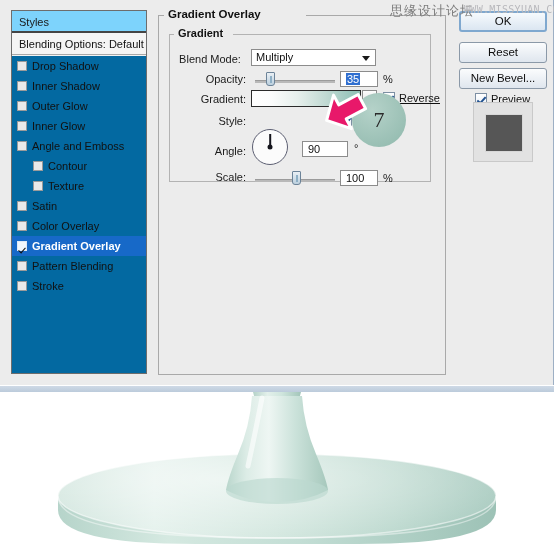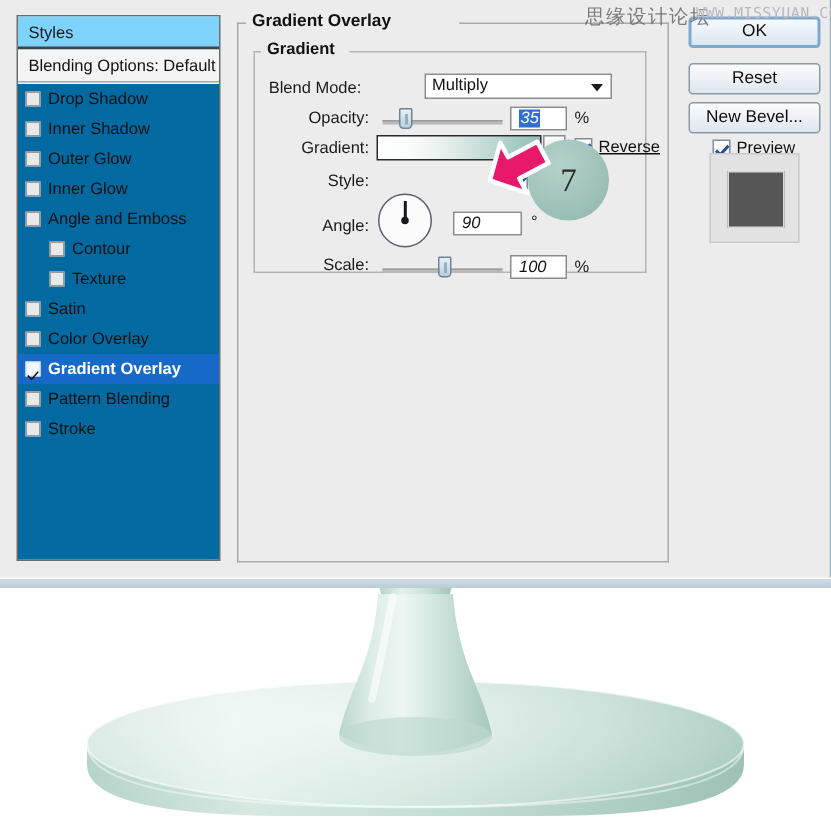--- a/index.html
+++ b/index.html
@@ -154,21 +154,21 @@
   .slider-thumb:after{
     content:"";position:absolute;left:3px;top:3px;width:2px;height:7px;
     background:#8fb0c6;
   }
 
   
   .numfield{
     position:absolute;height:16px;
     border:1px solid #8c8c8c;background:#ffffff;
     box-sizing:border-box;font-size:11px;color:#111;
-    line-height:14px;text-align:left;padding-left:5px;font-style:italic;
+    line-height:14px;text-align:left;padding-left:5px;
   }
   .numfield .sel{background:#2f6fd0;color:#ffffff;padding:0 1px;}
   .unit{position:absolute;font-size:11px;color:#1a1a1a;}
 
   
   .grad-swatch{
     position:absolute;height:17px;
     border:1px solid #2b2b2b;
     box-sizing:border-box;
     background:linear-gradient(to right,#ffffff 0%,#fbfcfc 18%,#e6efec 42%,#bed8d1 70%,#9cc7bd 90%,#93c0b6 100%);
@@ -347,21 +347,21 @@
       <div class="group-outer-topline-l"></div>
       <div class="group-outer-topline-r"></div>
       <div class="group-outer-title">Gradient Overlay</div>
 
       <div class="group-inner"></div>
       <div class="gi-line-l"></div>
       <div class="gi-line-r"></div>
       <div class="group-inner-title">Gradient</div>
 
       <div class="fld-label" style="left:16px;top:47px;width:72px;text-align:center;">Blend Mode:</div>
-      <div class="combo" style="left:93px;top:43px;width:125px;margin-left:32px;">
+      <div class="combo" style="left:93px;top:43px;width:125px;">
         <span>Multiply</span>
         <span class="arrow"></span>
       </div>
 
       <div class="fld-label" style="left:16px;top:67px;width:72px;">Opacity:</div>
       <div class="slider-track" style="left:97px;top:74px;width:80px;"></div>
       <div class="slider-thumb" style="left:108px;top:66px;"></div>
       <div class="numfield" style="left:182px;top:65px;width:38px;">
         <span class="sel">35</span>
       </div>

